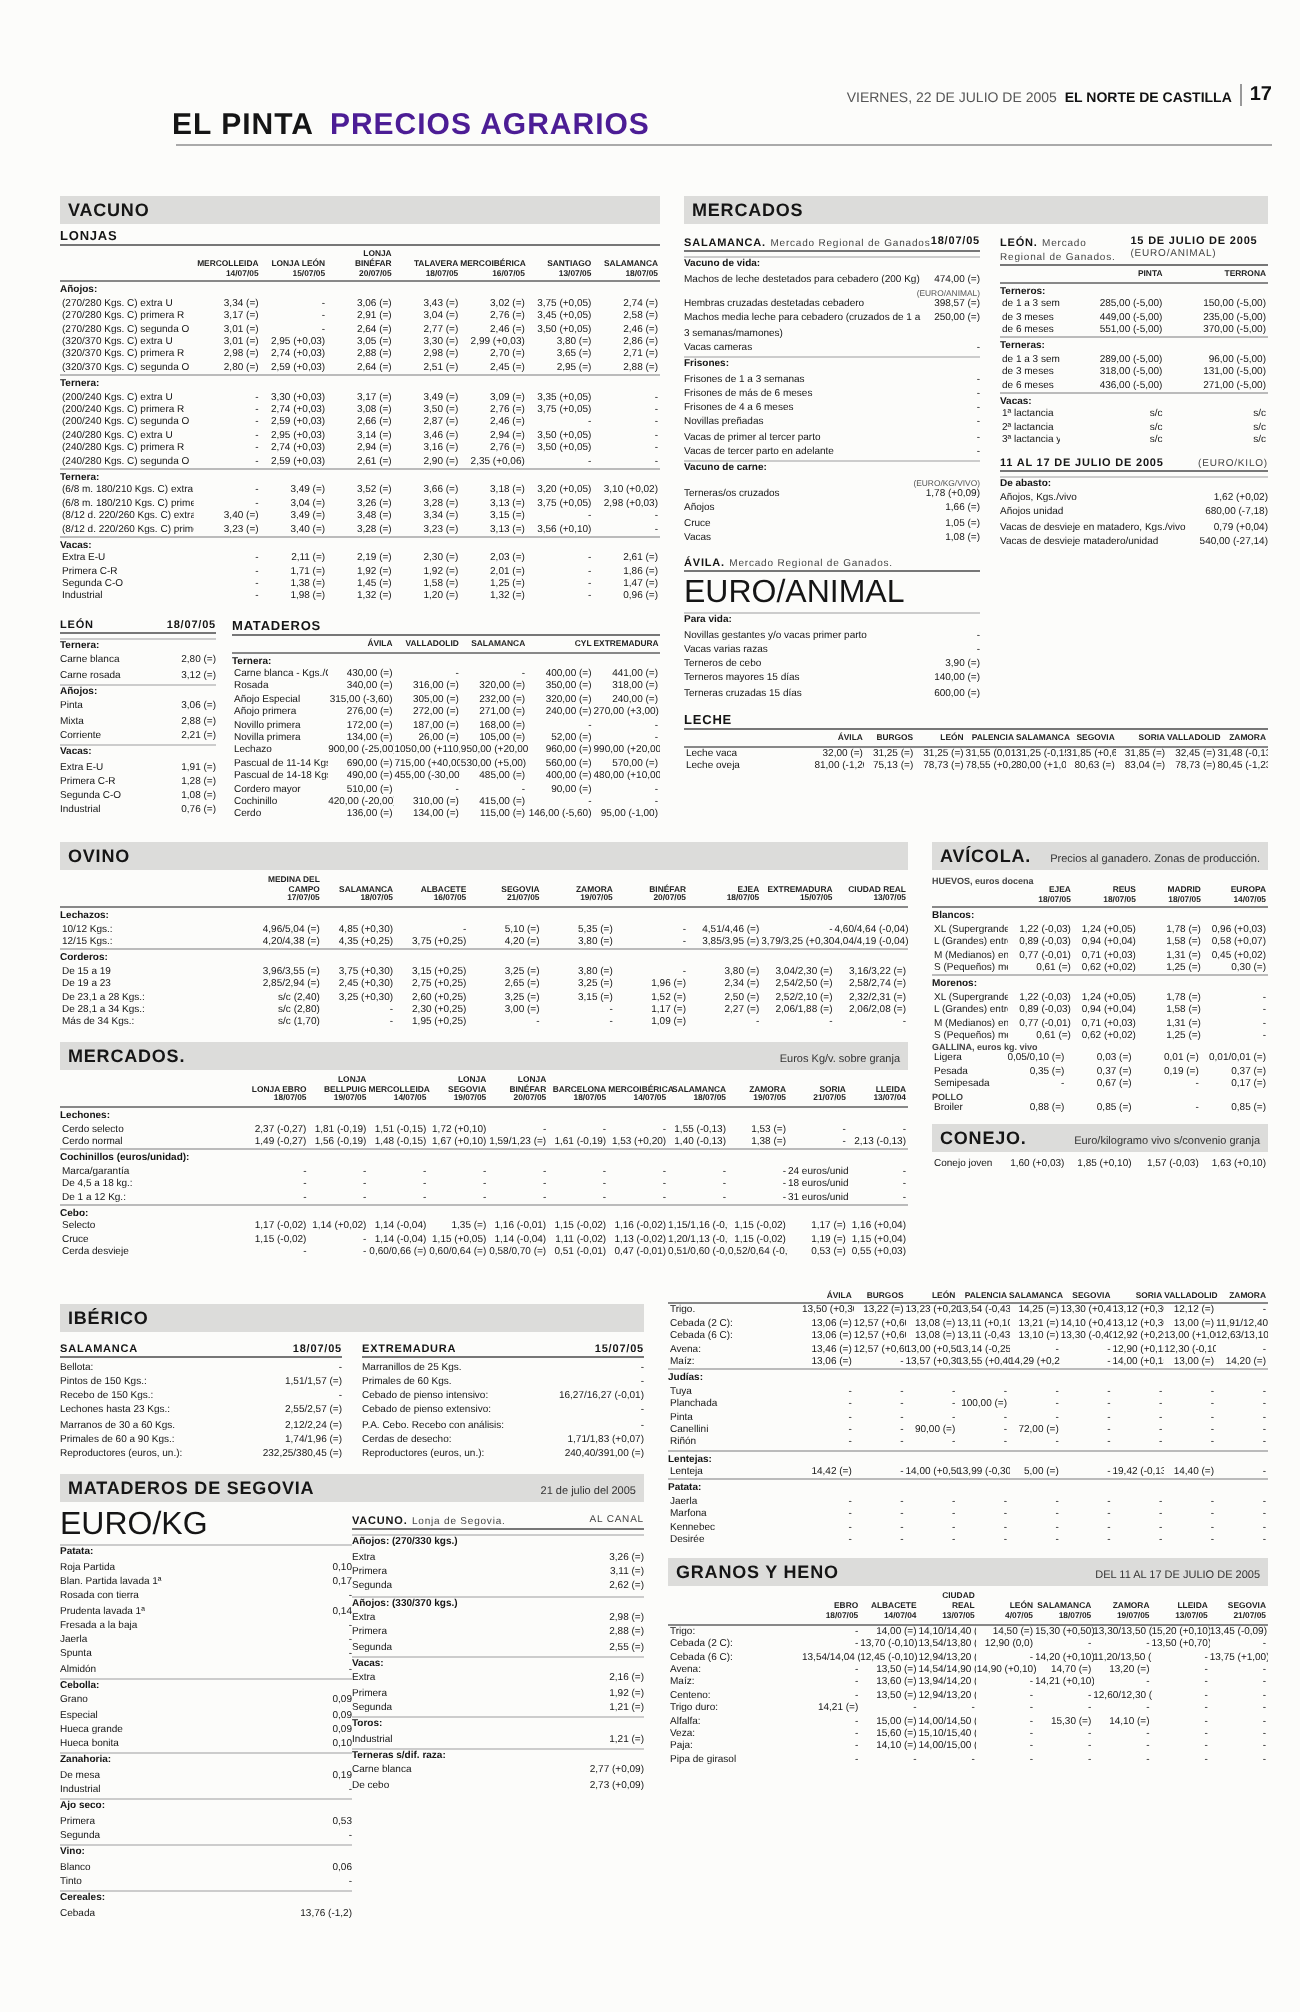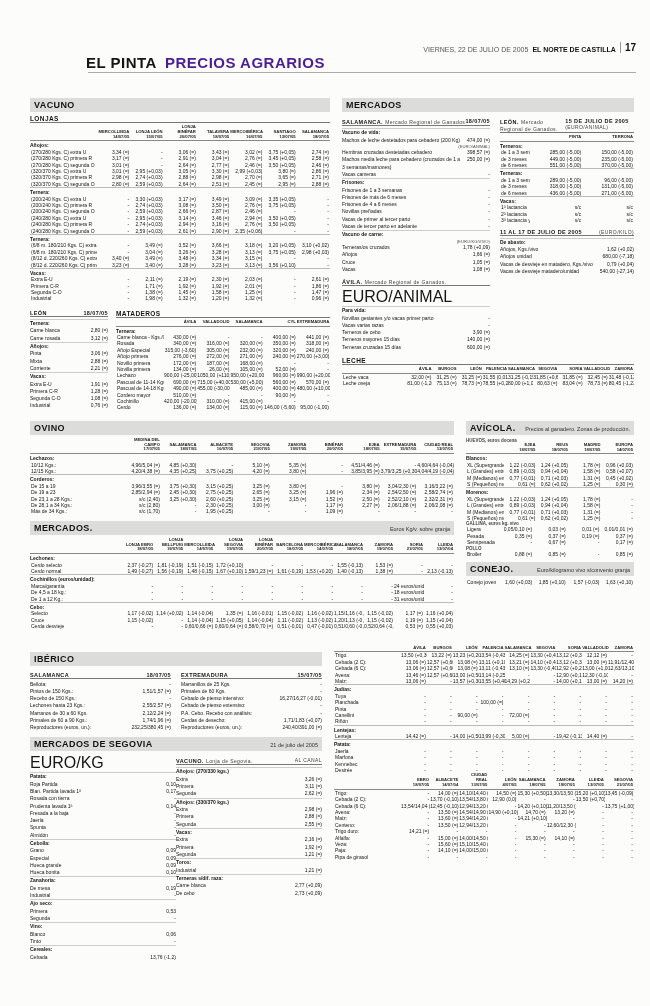--- a/index.html
+++ b/index.html
@@ -1198,21 +1198,21 @@
                 </div>
                 <div class="li">
                   <span class="l">Reproductores (euros, un.):</span>
                   <span class="v">240,40/391,00 (=)</span>
                 </div>
               </div>
           </div>
         </div>
 
         <div class="secbar" style="margin-top:6px;">
-          <span class="t">MERCADOS DE SEGOVIA</span>
+          <span class="t">MATADEROS DE SEGOVIA</span>
           <span class="st">21 de julio del 2005</span>
         </div>
         <div class="row" style="gap:0;">
           <div style="flex:1;">
             <div class="list unit">EURO/KG</div>
             <div class="list">
                 <div class="grp">Patata:</div>
                 <div class="li">
                   <span class="l">Roja Partida</span>
                   <span class="v">0,10</span>
@@ -1564,20 +1564,24 @@
                   <td>-</td>
                   <td>-</td>
                   <td>-</td>
                   <td>-</td>
                   <td>-</td>
                 </tr>
               </tbody>
             </table>
           </div>
 
+        <div class="secbar" style="margin-top:6px;">
+          <span class="t">GRANOS Y HENO</span>
+          <span class="st">DEL 11 AL 17 DE JULIO DE 2005</span>
+        </div>
         <div>
             <table>
               <thead>
                 <tr>
                   <th class="lab" style="width: 22%;"></th>
                   <th>EBRO<br>18/07/05</th>
                   <th>ALBACETE<br>14/07/04</th>
                   <th>CIUDAD REAL<br>13/07/05</th>
                   <th>LEÓN<br>4/07/05</th>
                   <th>SALAMANCA<br>18/07/05</th>

